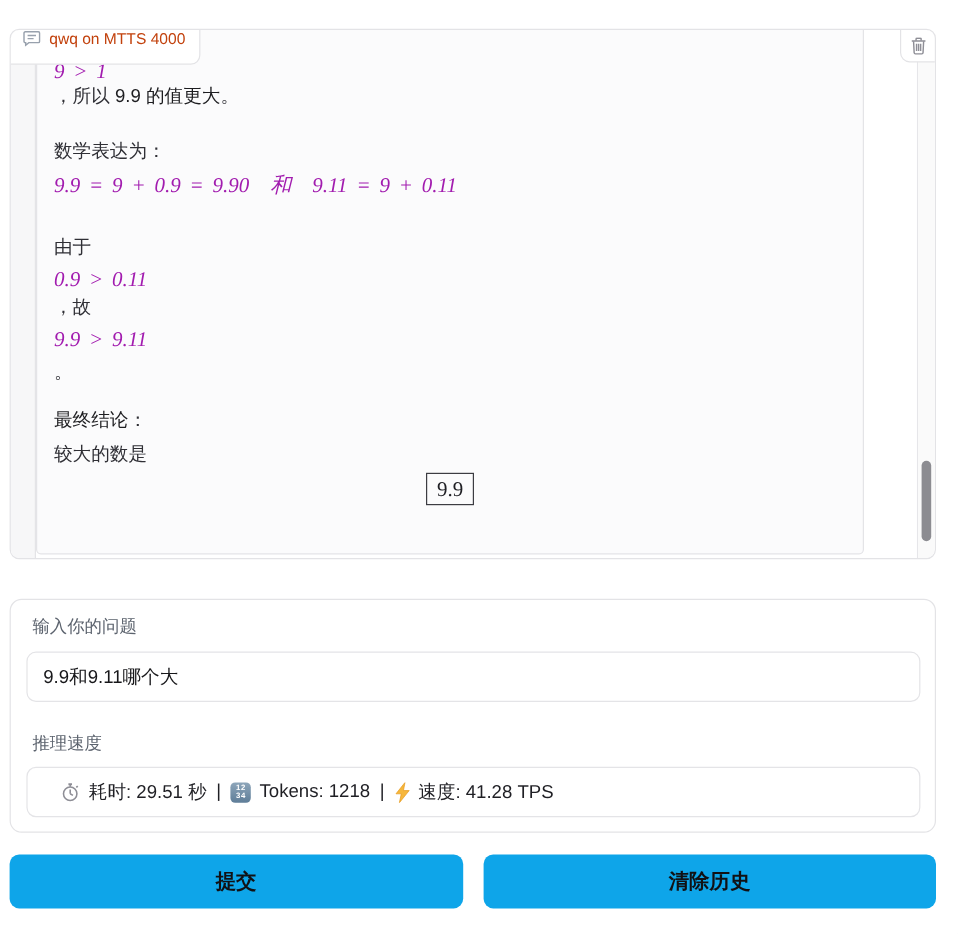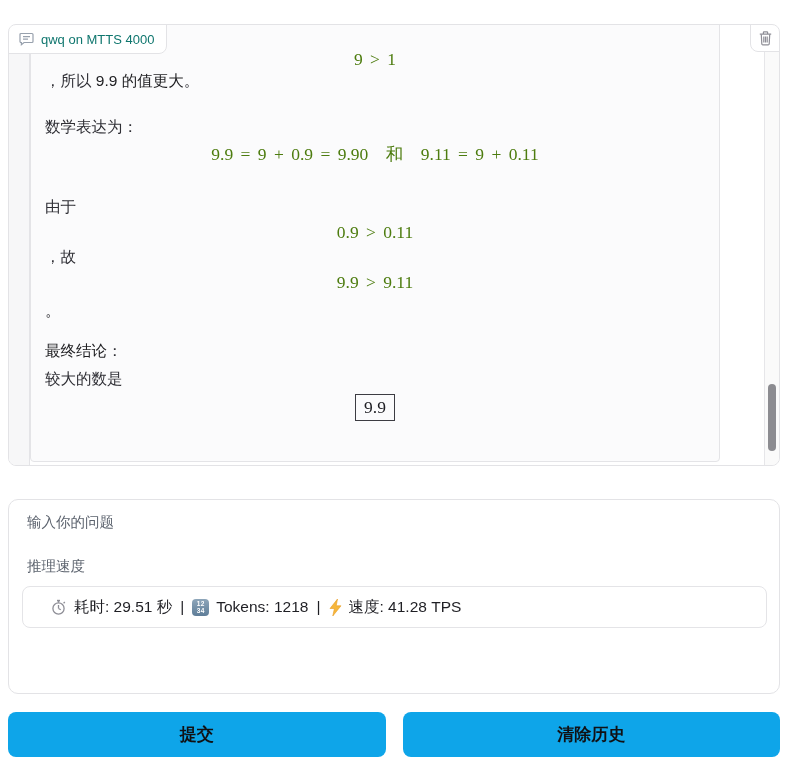--- a/index.html
+++ b/index.html
@@ -24,36 +24,36 @@
   .bubble {
     position:absolute; left:21px; top:-30px; width:690px; height:467px;
     background:#fbfbfc; border:1px solid #e4e4e7;
     border-radius:0 0 4px 4px; z-index:2; padding:0 14px;
     overflow:hidden;
   }
   .para { font-size:15.5px; line-height:20px; color:#2f2f35; }
   .para b { font-weight:400; color:#1d1d20; }
   .math-line {
     font-family:"Liberation Serif","DejaVu Serif",serif;
-    font-size:17.5px; line-height:22px; color:#4d7c0f;
-    text-align:center; word-spacing:3px;
+    font-size:17.5px; line-height:22px; color:#a21caf;
+    word-spacing:3px;font-style:italic;
   }
   .boxed-line { text-align:center; }
   .boxed {
     display:inline-block; border:1px solid #3c3c42; background:#fbfbfc;
     font-family:"Liberation Serif","DejaVu Serif",serif;
     font-size:17.5px; line-height:20px; color:#1f1f24; padding:2px 8px 3px 8px;
   }
 
   .chat-label {
     position:absolute; left:-1px; top:-1px; height:30px; z-index:4;
-    display:flex; align-items:center; gap:7px; padding:0 12px 0 10px;
+    display:flex; align-items:flex-start; gap:7px; padding:0 12px 0 10px;
     background:#ffffff; border:1px solid #e3e3e6;
     border-radius:8px 0 8px 0;
-    font-size:13px; color:#0f766e; white-space:nowrap;
+    font-size:13px; color:#c2410c; white-space:nowrap;
   }
   .trash-btn {
     position:absolute; right:-1px; top:-1px; width:30px; height:28px; z-index:5;
     display:flex; align-items:center; justify-content:center;
     background:#ffffff; border:1px solid #e3e3e6;
     border-radius:0 8px 0 8px; cursor:pointer;
   }
   .scroll-track {
     position:absolute; right:0; top:0; bottom:0; width:15px; z-index:3;
     background:#fafafa; border-left:1px solid #e6e6e9;
@@ -151,20 +151,21 @@
       </span>
     </div>
 
     <div class="scroll-track">
       <div class="scroll-thumb"></div>
     </div>
   </div>
 
   <div class="io-box">
     <div class="field-label">输入你的问题</div>
+    <input class="text-input" type="text" value="9.9和9.11哪个大" style="">
 
     <div class="field-label label-2">推理速度</div>
     <div class="metrics">
       <span class="icon">
         <svg width="17" height="17" viewBox="0 0 17 17" fill="none" stroke="#8e8e96" stroke-width="1.3">
           <circle cx="8.5" cy="9.5" r="5.6"></circle>
           <line x1="8.5" y1="9.5" x2="8.5" y2="6"></line>
           <line x1="8.5" y1="9.5" x2="10.8" y2="10.8"></line>
           <line x1="7" y1="1.6" x2="10" y2="1.6" stroke-width="1.6"></line>
           <line x1="8.5" y1="1.8" x2="8.5" y2="3.6"></line>

